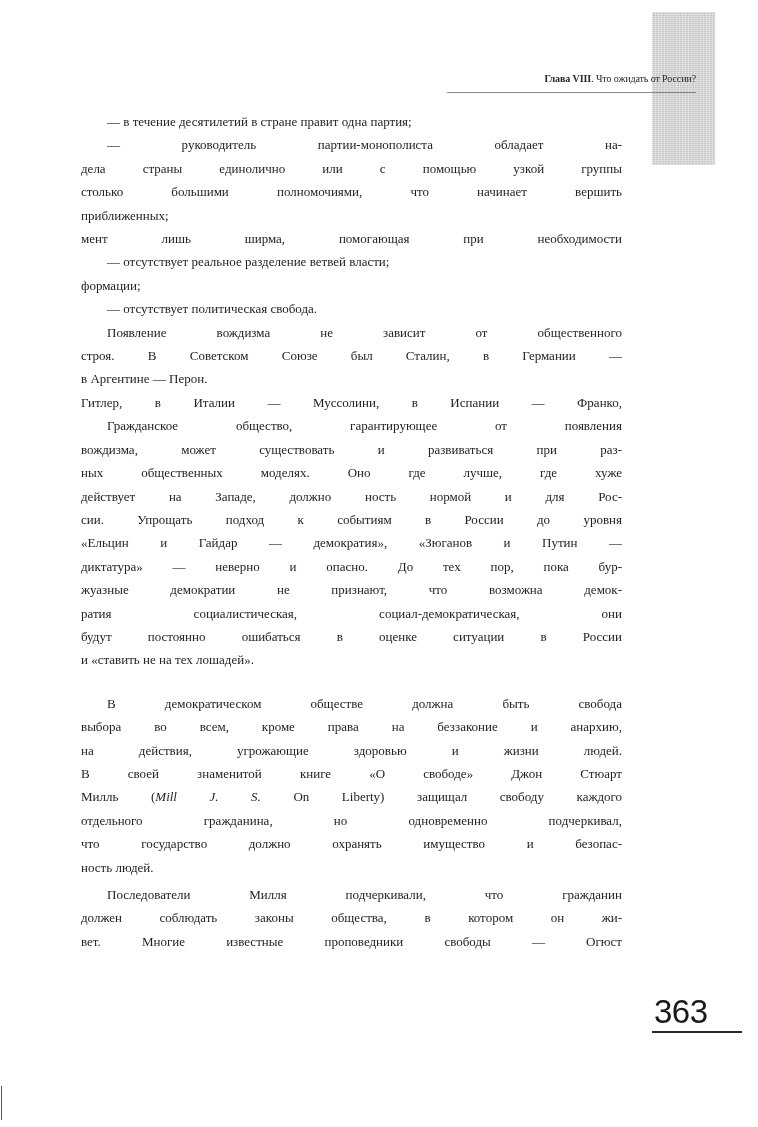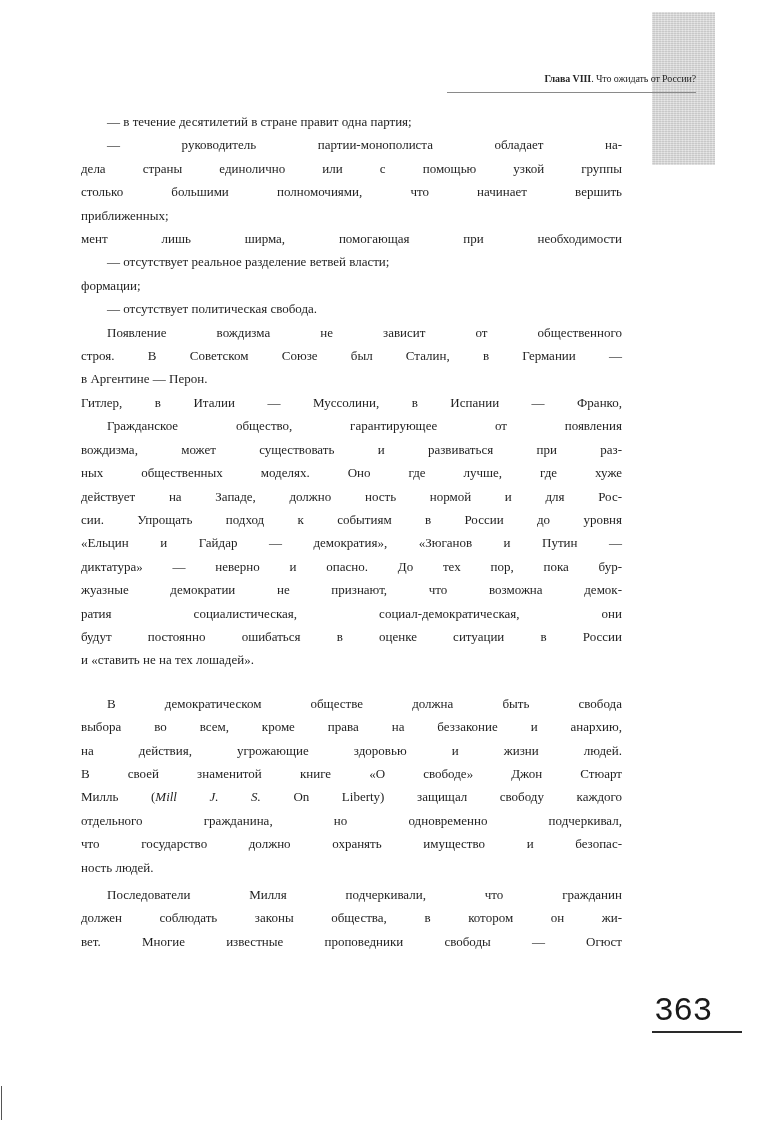--- a/index.html
+++ b/index.html
@@ -75,21 +75,21 @@
   .text-column .line.noindent {
     text-indent: 0;
   }
   .text-column em {
     font-style: italic;
   }
   .page-number {
     position: absolute;
     left: 654px;
     top: 993px;
-    font-family: Liberation Mono, monospace;
+    font-family: Liberation Sans, sans-serif;
     font-size: 33px;
     font-weight: normal;
     color: #1a1a1a;
     letter-spacing: -0.5px;
   }
   .page-rule {
     position: absolute;
     left: 652px;
     top: 1031px;
     width: 90px;

